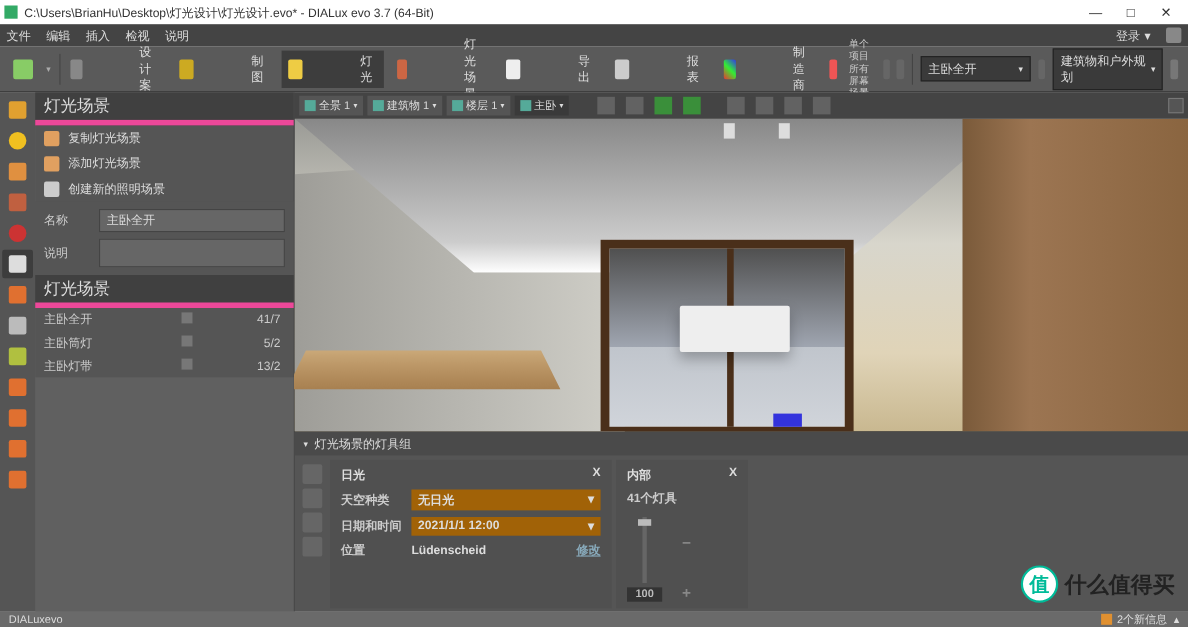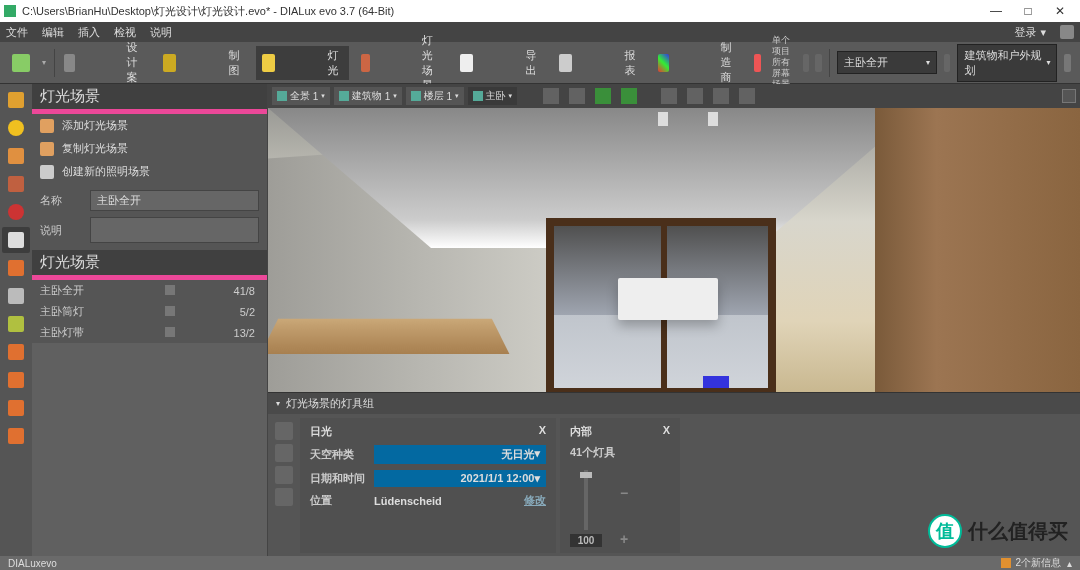--- a/index.html
+++ b/index.html
@@ -76,21 +76,21 @@
   .bottompanel .bp-hd { background: #4a4a4a; padding: 3px 8px; font-size: 11px; color: #ddd; display:flex; align-items:center; }
   .bottompanel .bp-hd .caret2 { margin-right:6px; font-size:8px; }
   .bp-body { flex:1; display:flex; padding: 4px; gap:4px; }
   .bp-lefticons { width:24px; display:flex; flex-direction:column; gap:4px; padding-top:4px; }
   .bp-lefticons .bic { width:18px; height:18px; background:#666; border-radius:2px; margin:0 auto; }
   .bp-group { background:#505050; padding:6px 10px; position:relative;font-weight:bold; }
   .bp-group .grp-hd { font-size:11px; color:#ddd; margin-bottom:6px; display:flex; justify-content:space-between; }
   .bp-group .grp-hd .x { cursor:pointer; font-size:11px; }
   .bp-group .frow { display:flex; align-items:center; font-size:11px; margin-bottom:6px; }
   .bp-group .frow .flbl { width:64px; color:#ccc; }
-  .bp-group .frow .fval { flex:1; background:#0369a1; padding:2px 6px; color:#ddd; display:flex; justify-content:flex-end; }
+  .bp-group .frow .fval { flex:1; background:#a16207; padding:2px 6px; color:#ddd; display:flex; justify-content:space-between; }
   .bp-group .frow .link { color:#8ab; text-decoration:underline; margin-left:8px; }
   .bp-group.g1 { width:256px; }
   .bp-group.g2 { width:120px; }
   .slider-track { width:4px; height:60px; background:#666; margin:4px auto; position:relative; }
   .slider-thumb { position:absolute; left:-4px; top:2px; width:12px; height:6px; background:#bbb; }
   .slider-val { background:#333; color:#bbb; font-size:10px; text-align:center; padding:1px 6px; width:32px; margin:0 auto; }
   .statusbar { position:absolute; bottom:0; left:0; right:0; height:14px; background:#6a6a6a; display:flex; align-items:center; padding:0 8px; font-size:10px; color:#ddd; }
   .statusbar .sp { flex:1; }
   .statusbar .ic2 { width:10px; height:10px; background:#e09030; margin-right:4px; }
   .watermark { position:absolute; right:12px; bottom:22px; display:flex; align-items:center; gap:6px; color:#222; font-size:20px; font-weight:bold; }
@@ -216,25 +216,25 @@
       </div>
     <div class="vbtn">
         <div class="sic" style="background:#e07030"></div>
       </div>
   </div>
 
   <div class="leftpanel">
     <div class="panel-hd">灯光场景</div>
     <div class="item-row">
         <div class="ric"></div>
-        <span>添加灯光场景</span>
+        <span>复制灯光场景</span>
       </div>
     <div class="item-row">
         <div class="ric"></div>
-        <span>复制灯光场景</span>
+        <span>添加灯光场景</span>
       </div>
     <div class="item-row">
         <div class="ric" style="background:#ccc"></div>
         <span>创建新的照明场景</span>
       </div>
 
     <div class="form-sec">
       <div class="form-row">
           <span class="lbl">名称</span>
           <span class="val">主卧全开</span>
@@ -243,21 +243,21 @@
           <span class="lbl">说明</span>
           <span class="val" style="height:26px"></span>
         </div>
     </div>
 
     <div class="panel-hd">灯光场景</div>
     <div class="scene-list">
       <div class="srow">
           <span class="name">主卧全开</span>
           <span class="chk"><span class="box"></span></span>
-          <span class="num">41/8</span>
+          <span class="num">41/7</span>
         </div>
       <div class="srow">
           <span class="name">主卧筒灯</span>
           <span class="chk"><span class="box"></span></span>
           <span class="num">5/2</span>
         </div>
       <div class="srow">
           <span class="name">主卧灯带</span>
           <span class="chk"><span class="box"></span></span>
           <span class="num">13/2</span>

